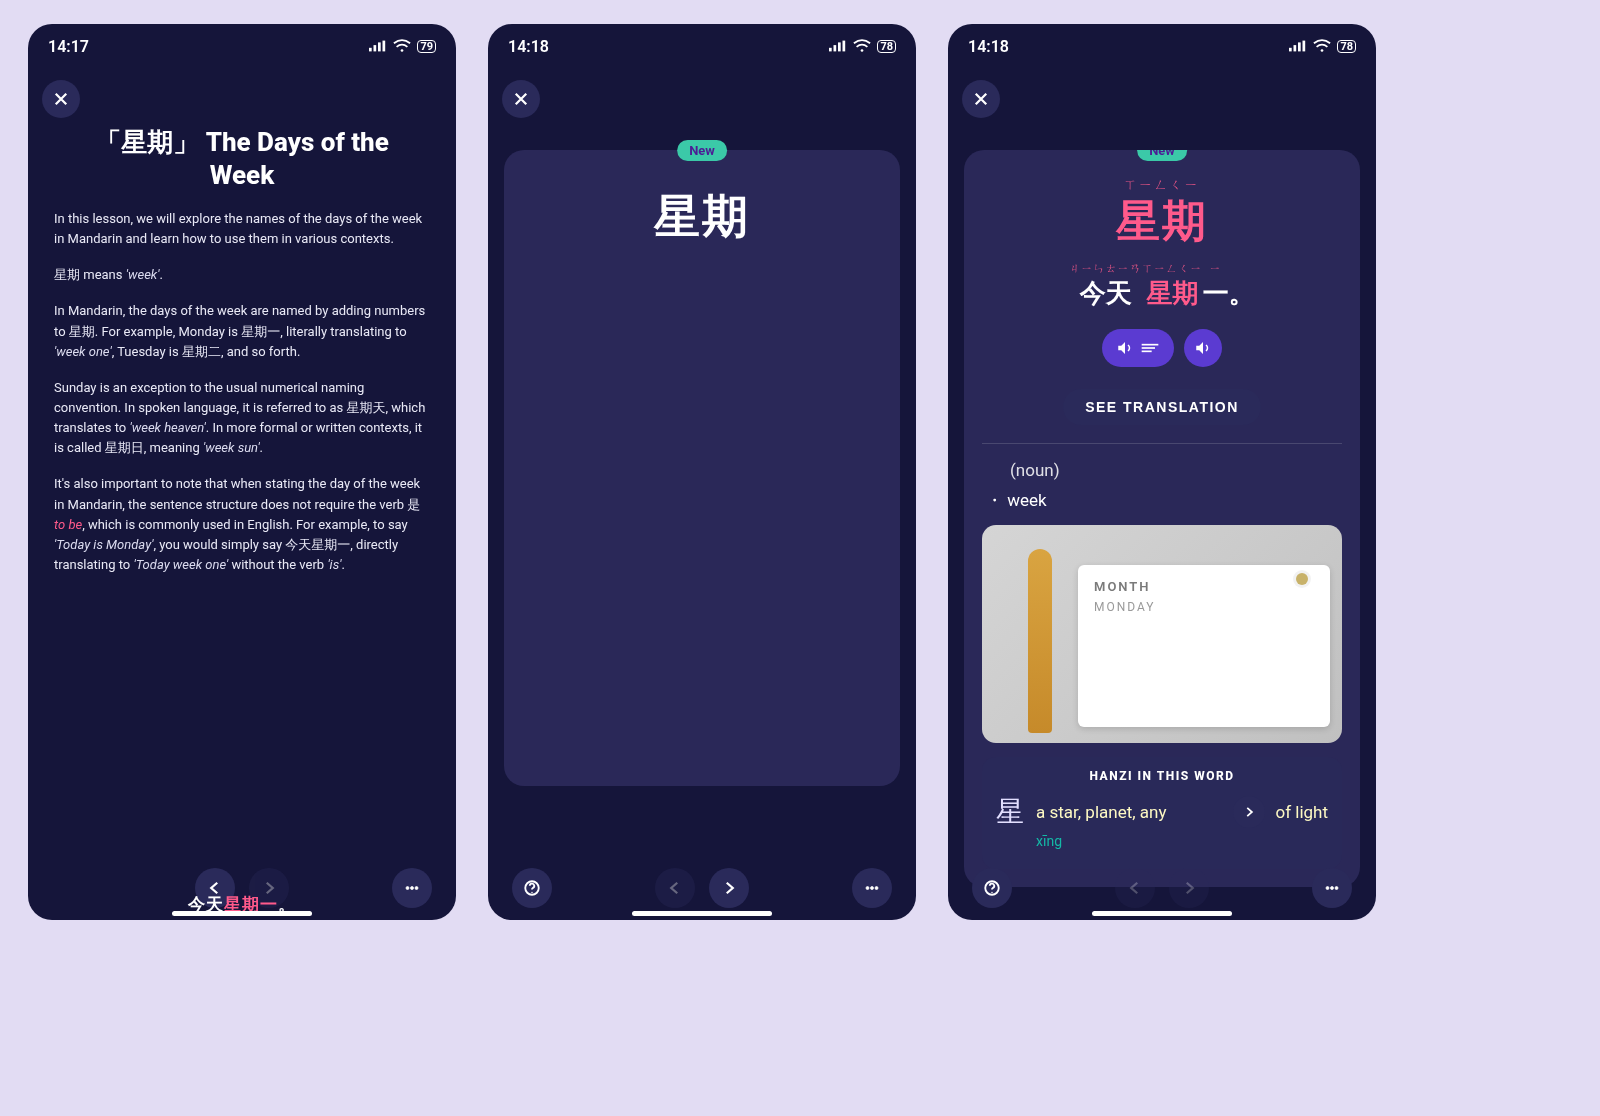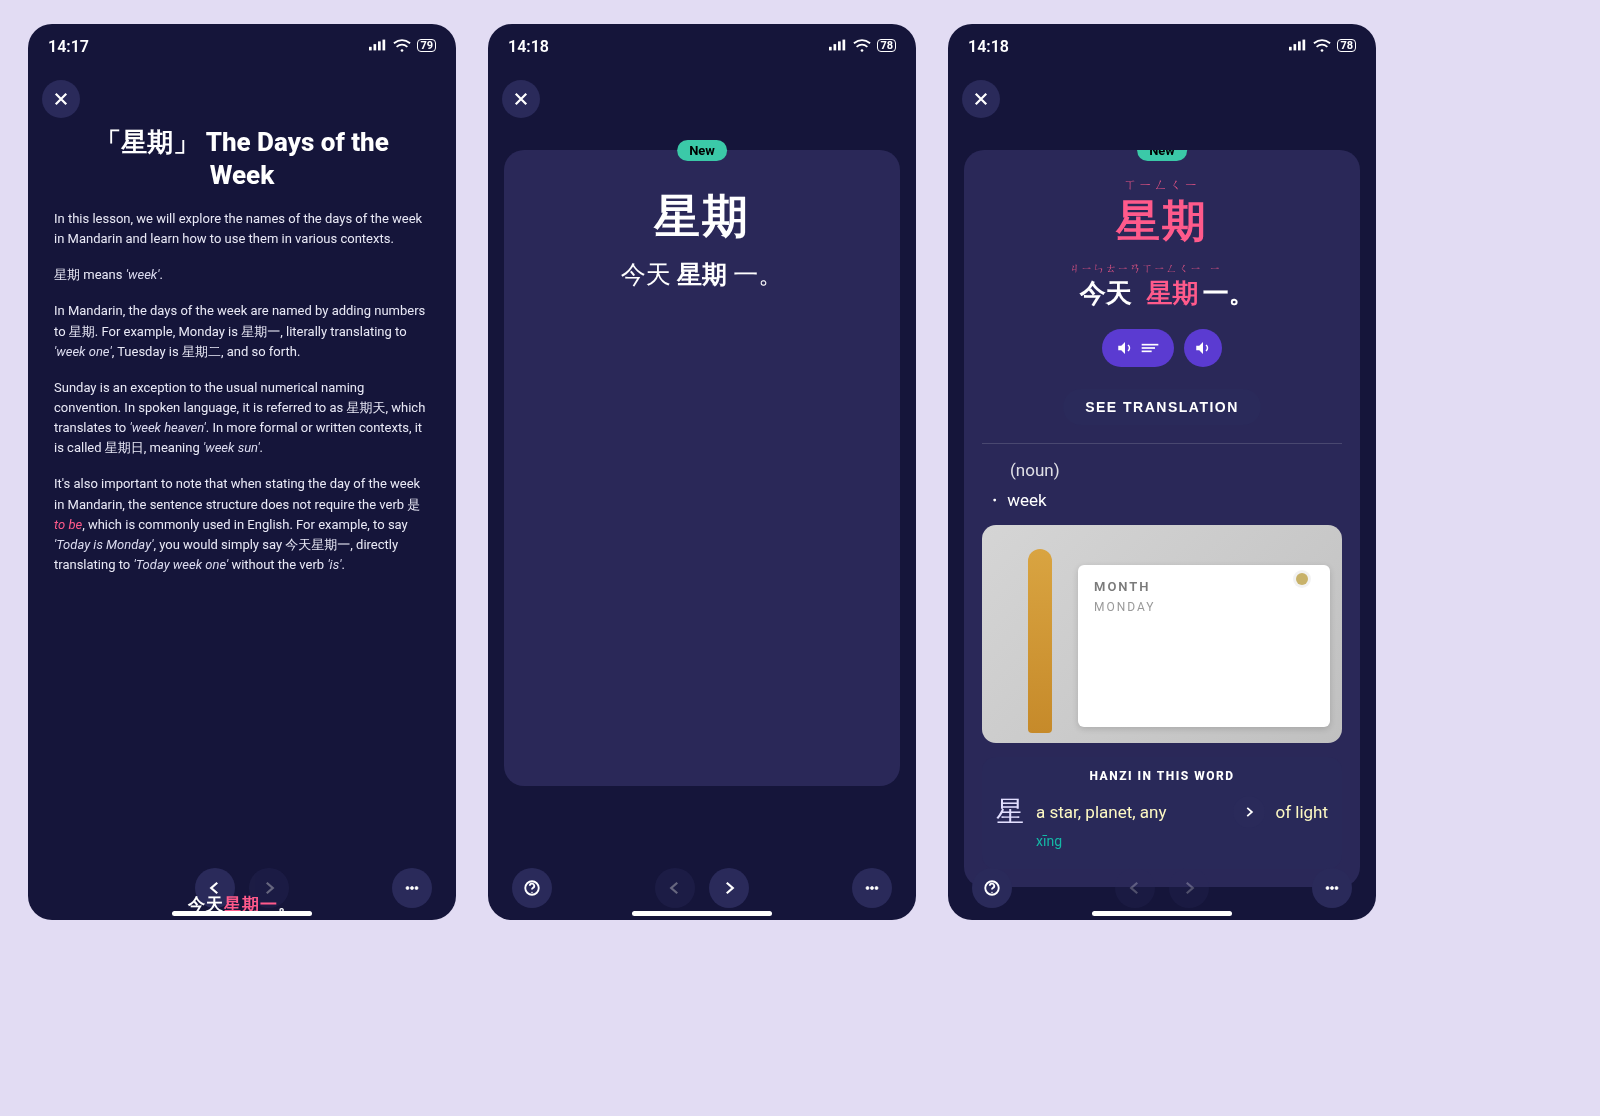--- a/index.html
+++ b/index.html
@@ -25,21 +25,21 @@
   }
   .status-bar {
     height: 44px;
     display: flex;
     align-items: center;
     justify-content: space-between;
     padding: 4px 20px;
     font-size: 16px;
     font-weight: 600;
   }
-  .status-right { display: flex; align-items: flex-start; gap: 6px; }
+  .status-right { display: flex; align-items: center; gap: 6px; }
   .signal, .wifi, .battery { display: inline-flex; align-items: center; }
   .battery-box {
     border: 1.5px solid #fff; border-radius: 4px; padding: 0 2px;
     font-size: 11px; font-weight: 700; line-height: 1;
   }
 
   .close-btn {
     width: 38px; height: 38px; border-radius: 50%;
     background: #2a2a5a;
     display: flex; align-items: center; justify-content: center;
@@ -95,21 +95,21 @@
 
   
   .card {
     position: absolute; left: 16px; right: 16px; top: 126px;
     background: #2a2858;
     border-radius: 20px;
     padding: 36px 24px 24px;
   }
   .new-pill {
     position: absolute; top: -10px; left: 50%; transform: translateX(-50%);
-    background: #3bc9a8; color: #000000;
+    background: #3bc9a8; color: #4c1d95;
     font-size: 13px; font-weight: 700; padding: 3px 12px; border-radius: 12px;
   }
   .s2-main {
     text-align: center;
   }
   .s2-hanzi-big { font-size: 46px; font-weight: 700; letter-spacing: 2px; }
   .s2-sentence { font-size: 25px; margin-top: 10px; font-weight: 500; }
   .s2-sentence .b { font-weight: 800; }
 
   .s2-card { height: 636px; }
@@ -271,23 +271,20 @@
   <div class="close-btn">
     <svg viewBox="0 0 24 24" stroke="#fff" stroke-width="3" fill="none">
         <path d="M5 5 L19 19 M19 5 L5 19"></path>
       </svg>
   </div>
 
   <div class="card s2-card">
     <div class="new-pill">New</div>
     <div class="s2-main">
       <div class="s2-hanzi-big">星期</div>
-      <div class="s2-sentence">
-        <span>今天 </span><span class="b">星期</span><span> 一。</span>
-      </div>
     </div>
   </div>
 
   <div class="bottom-bar">
     <div class="round help">
       <svg viewBox="0 0 24 24" fill="none" stroke="#fff" stroke-width="2.5">
           <circle cx="12" cy="12" r="9"></circle>
           <path d="M9 9 a3 3 0 1 1 4 3 c-1 .5-1 1-1 2"></path>
           <circle cx="12" cy="18" r="1" fill="#fff" stroke="none"></circle>
         </svg>

